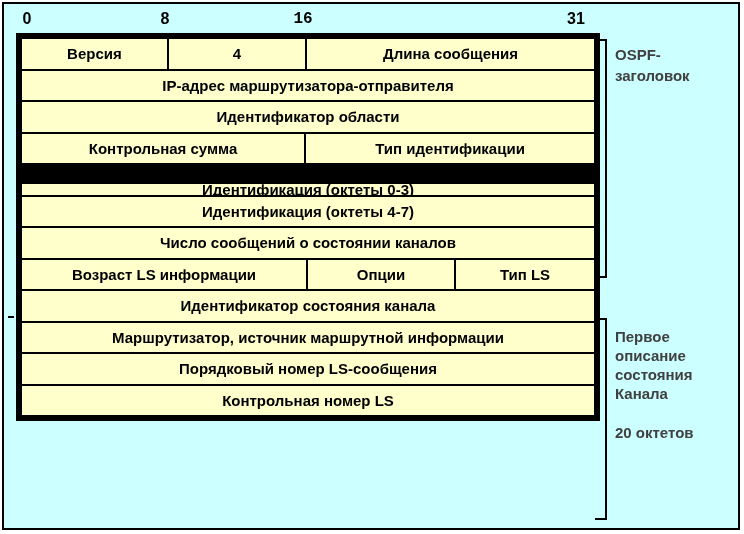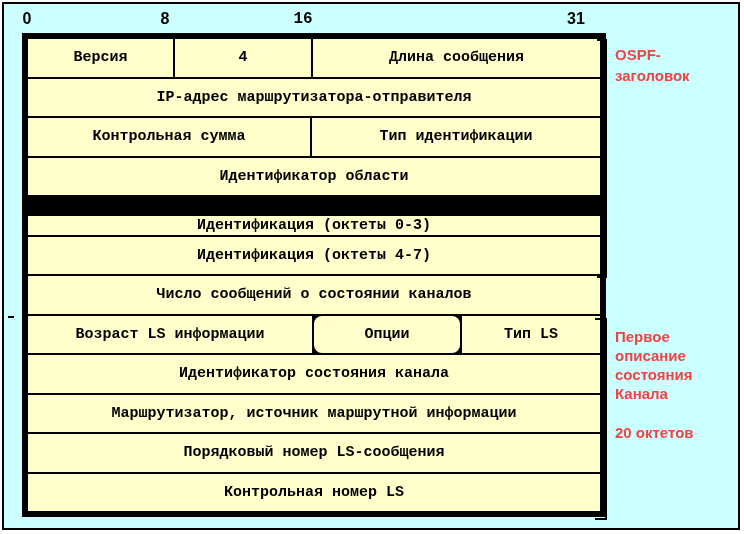--- a/index.html
+++ b/index.html
@@ -26,28 +26,27 @@
     position:absolute; top:10px;
     transform:translateX(-50%);
     font-size:16px; font-weight:bold; color:#000;
     white-space:nowrap;
   }
   #tick-0{left:27px;}
   #tick-8{left:165px;}
   #tick-16{left:303px;font-family:Liberation Mono, monospace;}
   #tick-31{left:576px;}
   #packet-table{
-    position:absolute; left:22px; top:33px;
-    width:584px; height:484px;
+    position:absolute; left:16px; top:33px;
+    width:584px; height:388px;
     box-sizing:border-box;
     border:6px solid var(--line);
     background:var(--line);
     display:flex; flex-direction:column;
     gap:2px;
-    font-family:Liberation Mono, monospace;
   }
   .row{
     flex:1 1 0;
     display:flex;
     gap:2px;
     min-height:0;
   }
   .cell{
     background:var(--cell);
     display:flex; align-items:center; justify-content:center;
@@ -62,21 +61,21 @@
     border-bottom:2px solid var(--line);
   }
   #ospf-brace{left:597px; top:39px; width:8px; height:235px;}
   #lsa-brace{left:595px; top:318px; width:10px; height:198px;}
   #left-tick{
     position:absolute; left:8px; top:316px;
     width:6px; height:2px; background:var(--line);
   }
   .side-label{
     position:absolute; left:615px;
-    font-size:15px; font-weight:bold; color:#ef4444;
+    font-size:15px; font-weight:bold; color:#404040;
     line-height:19px; white-space:nowrap;
   }
   #ospf-header-label{top:44px; line-height:21px;}
   #lsa-description-label{top:327px;}
   #octet-count-label{top:423px;}
 </style>
 </head>
 <body>
 
 <div id="canvas">
@@ -90,38 +89,38 @@
   <div id="packet-table">
       <div class="row">
         <div class="cell" style="flex: 25.5 1 0px;">Версия</div>
         <div class="cell" style="flex: 24 1 0px;">4</div>
         <div class="cell" style="flex: 50.5 1 0px;">Длина сообщения</div>
       </div>
       <div class="row">
         <div class="cell" style="flex: 100 1 0px;">IP-адрес маршрутизатора-отправителя</div>
       </div>
       <div class="row">
+        <div class="cell" style="flex: 100 1 0px;">Идентификатор области</div>
+      </div>
+      <div class="row">
         <div class="cell" style="flex: 49.5 1 0px;">Контрольная сумма</div>
         <div class="cell" style="flex: 50.5 1 0px;">Тип идентификации</div>
-      </div>
-      <div class="row">
-        <div class="cell" style="flex: 100 1 0px;">Идентификатор области</div>
       </div>
       <div class="row">
         <div class="cell" style="flex: 100 1 0px; margin-top: 19px;">Идентификация (октеты 0-3)</div>
       </div>
       <div class="row">
         <div class="cell" style="flex: 100 1 0px;">Идентификация (октеты 4-7)</div>
       </div>
       <div class="row">
         <div class="cell" style="flex: 100 1 0px;">Число сообщений о состоянии каналов</div>
       </div>
       <div class="row">
         <div class="cell" style="flex: 50 1 0px;">Возраст LS информации</div>
-        <div class="cell" style="flex: 25.7 1 0px; border-radius: 8px;">Опции</div>
+        <div class="cell" style="flex: 25.7 1 0px;">Опции</div>
         <div class="cell" style="flex: 24.3 1 0px;">Тип LS</div>
       </div>
       <div class="row">
         <div class="cell" style="flex: 100 1 0px;">Идентификатор состояния канала</div>
       </div>
       <div class="row">
         <div class="cell" style="flex: 100 1 0px;">Маршрутизатор, источник маршрутной информации</div>
       </div>
       <div class="row">
         <div class="cell" style="flex: 100 1 0px;">Порядковый номер LS-сообщения</div>

